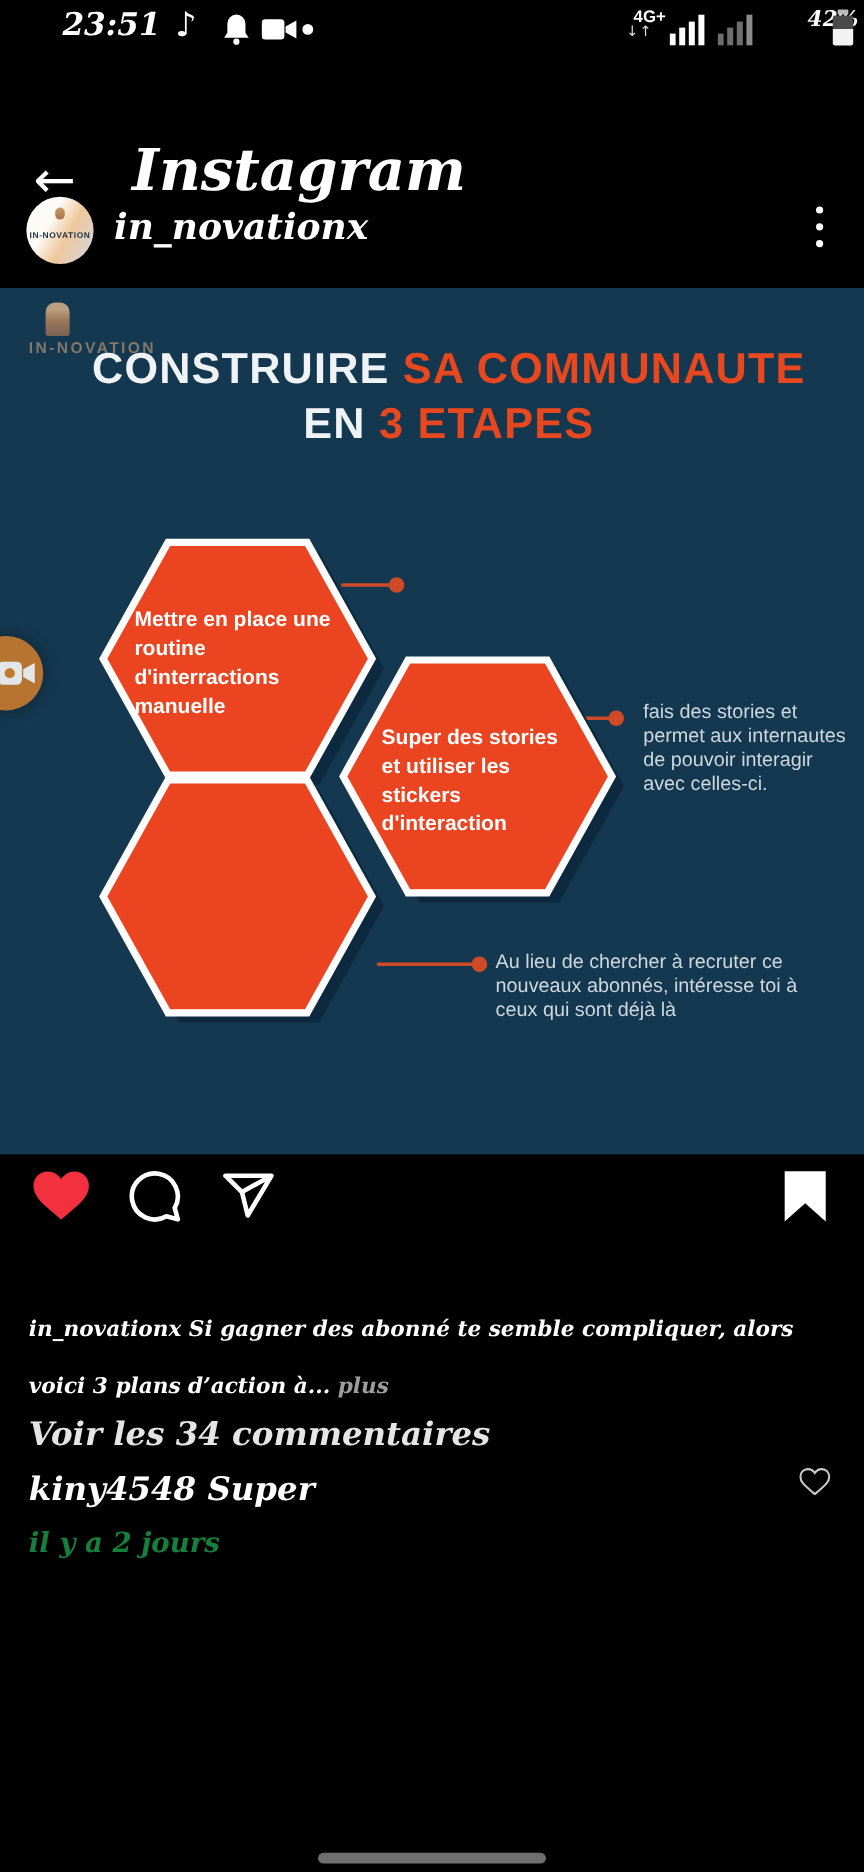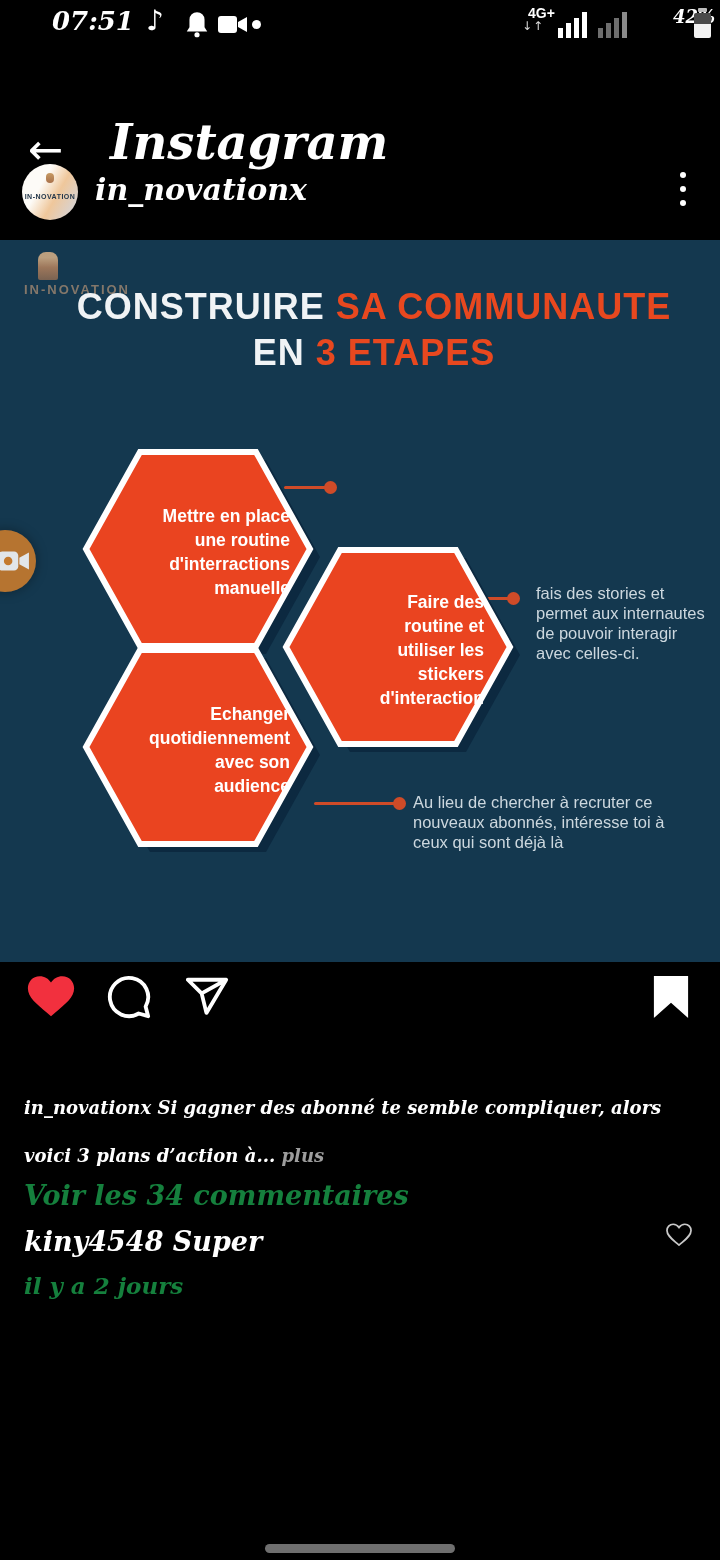--- a/index.html
+++ b/index.html
@@ -48,22 +48,22 @@
   .wm-fig { width:20px; height:28px; margin-left:14px; border-radius:8px 8px 2px 2px;
     background:linear-gradient(#d8b187 20%, #b5825d 55%, #8c6a52 100%); opacity:0.85; }
   .wm-text { margin-top:2px; font-size:13px; font-weight:bold; letter-spacing:2px; color:rgba(170,140,115,0.75); }
   .pi-title { position:absolute; top:44px; left:0; width:720px; text-align:center;
     font-weight:bold; font-size:36px; letter-spacing:1px; line-height:46px;padding-left:28px; }
   .pi-title .w { color:#f0f3f5; }
   .pi-title .o { color:#e8481f; }
 
   .hex { position:absolute; width:246px; height:212px; }
   .hex-label { position:absolute; left:34px; right:34px; top:0; bottom:0;
-    display:flex; align-items:center; justify-content:center; text-align:right;
-    font-weight:bold; font-size:17.5px; line-height:24px; color:#fff;margin-left:36px; }
+    display:flex; align-items:center; justify-content:center; text-align:left;
+    font-weight:bold; font-size:17.5px; line-height:24px; color:#fff; }
   .hex1 { left:78px;  top:206px; z-index:1; }
   .hex2 { left:278px; top:304px; z-index:2; }
   .hex3 { left:78px;  top:404px; z-index:3; }
 
   .conn-line { position:absolute; height:3px; background:#cf4b28; border-radius:2px; }
   .conn-dot { position:absolute; width:13px; height:13px; border-radius:50%; background:#cf4b28; }
 
   .annotation { position:absolute; color:#ccd7de; font-size:16.5px; line-height:20px; }
 
   .recorder { position:absolute; left:-26px; top:290px; width:62px; height:62px; border-radius:50%;
@@ -71,35 +71,35 @@
     display:flex; align-items:center; justify-content:center; padding-left:18px; }
 
   
   .action-bar { position:absolute; top:974px; left:0; width:720px; height:60px; }
   .act { position:absolute; top:0; }
 
   .likes { position:absolute; left:24px; top:1040px; font-size:28px; }
   .caption { position:absolute; left:24px; top:1084px; width:676px; font-size:18px; line-height:48px; }
   .caption .cap-user { font-weight:bold; }
   .caption .more { color:#9d9d9d; }
-  .view-comments { position:absolute; left:24px; top:1180px; font-size:27px; color:#15803d; }
+  .view-comments { position:absolute; left:24px; top:1180px; font-size:27px; color:#e5e5e5; }
   .comment-row { position:absolute; left:24px; top:1226px; width:640px; font-size:27px; }
   .comment-row .c-user { font-weight:bold; }
   .comment-like { position:absolute; right:28px; top:1222px; }
   .timestamp { position:absolute; left:24px; top:1272px; font-size:23px; color:#15803d; }
 
   .home-pill { position:absolute; left:265px; top:1544px; width:190px; height:9px; border-radius:5px; background:#6f6f6f; }
 </style>
 </head>
 <body>
 
 <div class="phone">
 
   <div class="status-bar">
-    <div class="sb-time hand">07:51</div>
+    <div class="sb-time hand">23:51</div>
     <div class="sb-note">♪</div>
     <svg class="sb-icon" style="left:184px; top:10px;" width="26" height="28" viewBox="0 0 24 26">
       <path d="M12 2a7 7 0 0 0-7 7v7l-2.5 4h19L19 16V9a7 7 0 0 0-7-7z" fill="#fff"></path>
       <circle cx="12" cy="23" r="2.4" fill="#fff"></circle>
     </svg>
     <svg class="sb-icon" style="left:218px; top:14px;" width="30" height="22" viewBox="0 0 30 22">
       <rect x="0" y="2" width="19" height="17" rx="3" fill="#fff"></rect>
       <polygon points="20,8 29,3 29,18 20,13" fill="#fff"></polygon>
     </svg>
     <div class="sb-dot"></div>
@@ -169,29 +169,28 @@
         <polygon points="62,6 178,6 232,103 178,200 62,200 8,103" fill="#ea4420" stroke="#ffffff" stroke-width="6"></polygon>
       </svg>
       <div class="hex-label">Mettre en place une routine d'interractions manuelle</div>
     </div>
 
     <div class="hex hex3">
       <svg width="246" height="212" viewBox="0 0 246 212">
         <polygon points="72,14 188,14 242,111 188,208 72,208 18,111" fill="#0c2940"></polygon>
         <polygon points="62,6 178,6 232,103 178,200 62,200 8,103" fill="#ea4420" stroke="#ffffff" stroke-width="6"></polygon>
       </svg>
-      <div class="hex-label">Echanger quotidiennement avec son audience</div>
     </div>
 
     <div class="hex hex2">
       <svg width="246" height="212" viewBox="0 0 246 212">
         <polygon points="72,14 188,14 242,111 188,208 72,208 18,111" fill="#0c2940"></polygon>
         <polygon points="62,6 178,6 232,103 178,200 62,200 8,103" fill="#ea4420" stroke="#ffffff" stroke-width="6"></polygon>
       </svg>
-      <div class="hex-label" style="left:40px; right:40px;">Faire des routine et utiliser les stickers d'interaction</div>
+      <div class="hex-label" style="left:40px; right:40px;">Super des stories et utiliser les stickers d'interaction</div>
     </div>
 
     <div class="conn-line" style="left:284px; top:246px; width:42px;"></div>
     <div class="conn-dot" style="left:324px; top:241px;"></div>
     <div class="conn-line" style="left:470px; top:357px; width:40px;"></div>
     <div class="conn-dot" style="left:507px; top:352px;"></div>
     <div class="conn-line" style="left:314px; top:562px; width:82px;"></div>
     <div class="conn-dot" style="left:393px; top:557px;"></div>
 
     <div class="annotation" style="left:536px; top:343px; width:175px;">fais des stories et permet aux internautes de pouvoir interagir avec celles-ci.</div>

